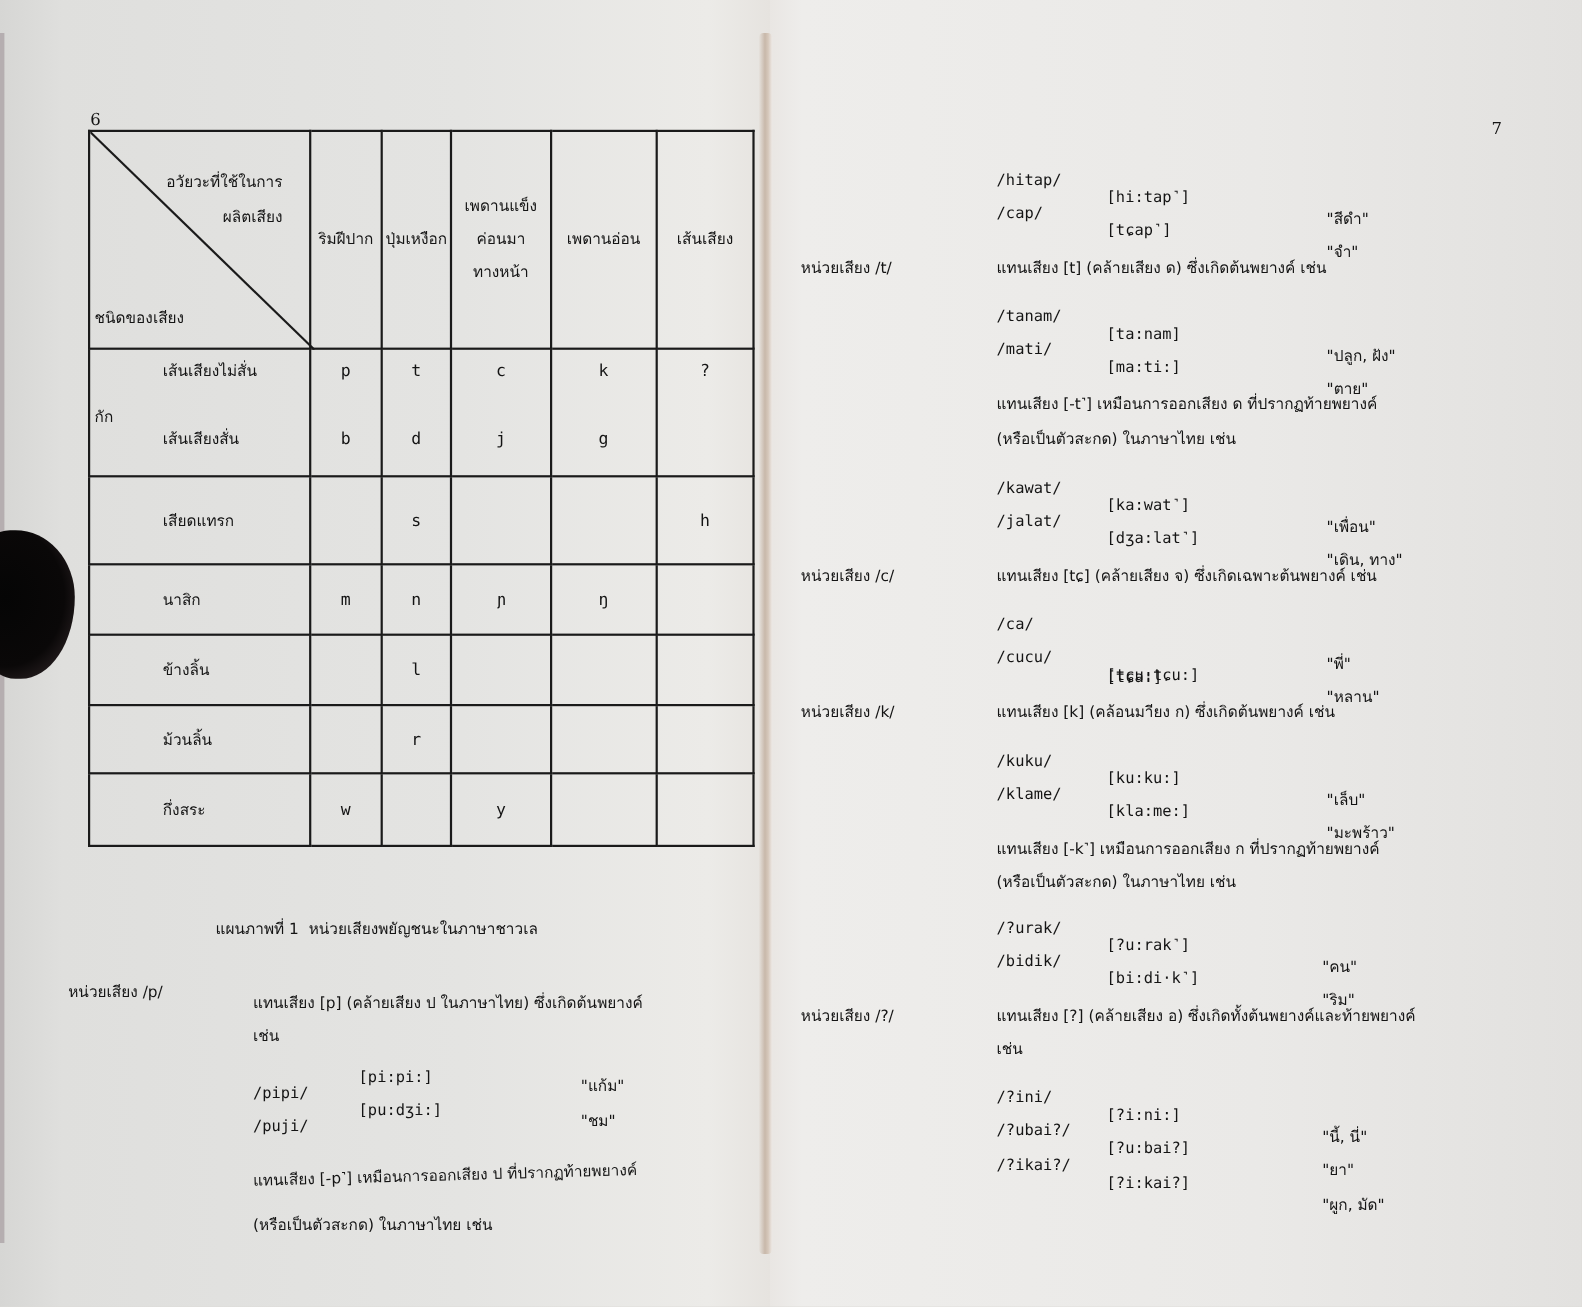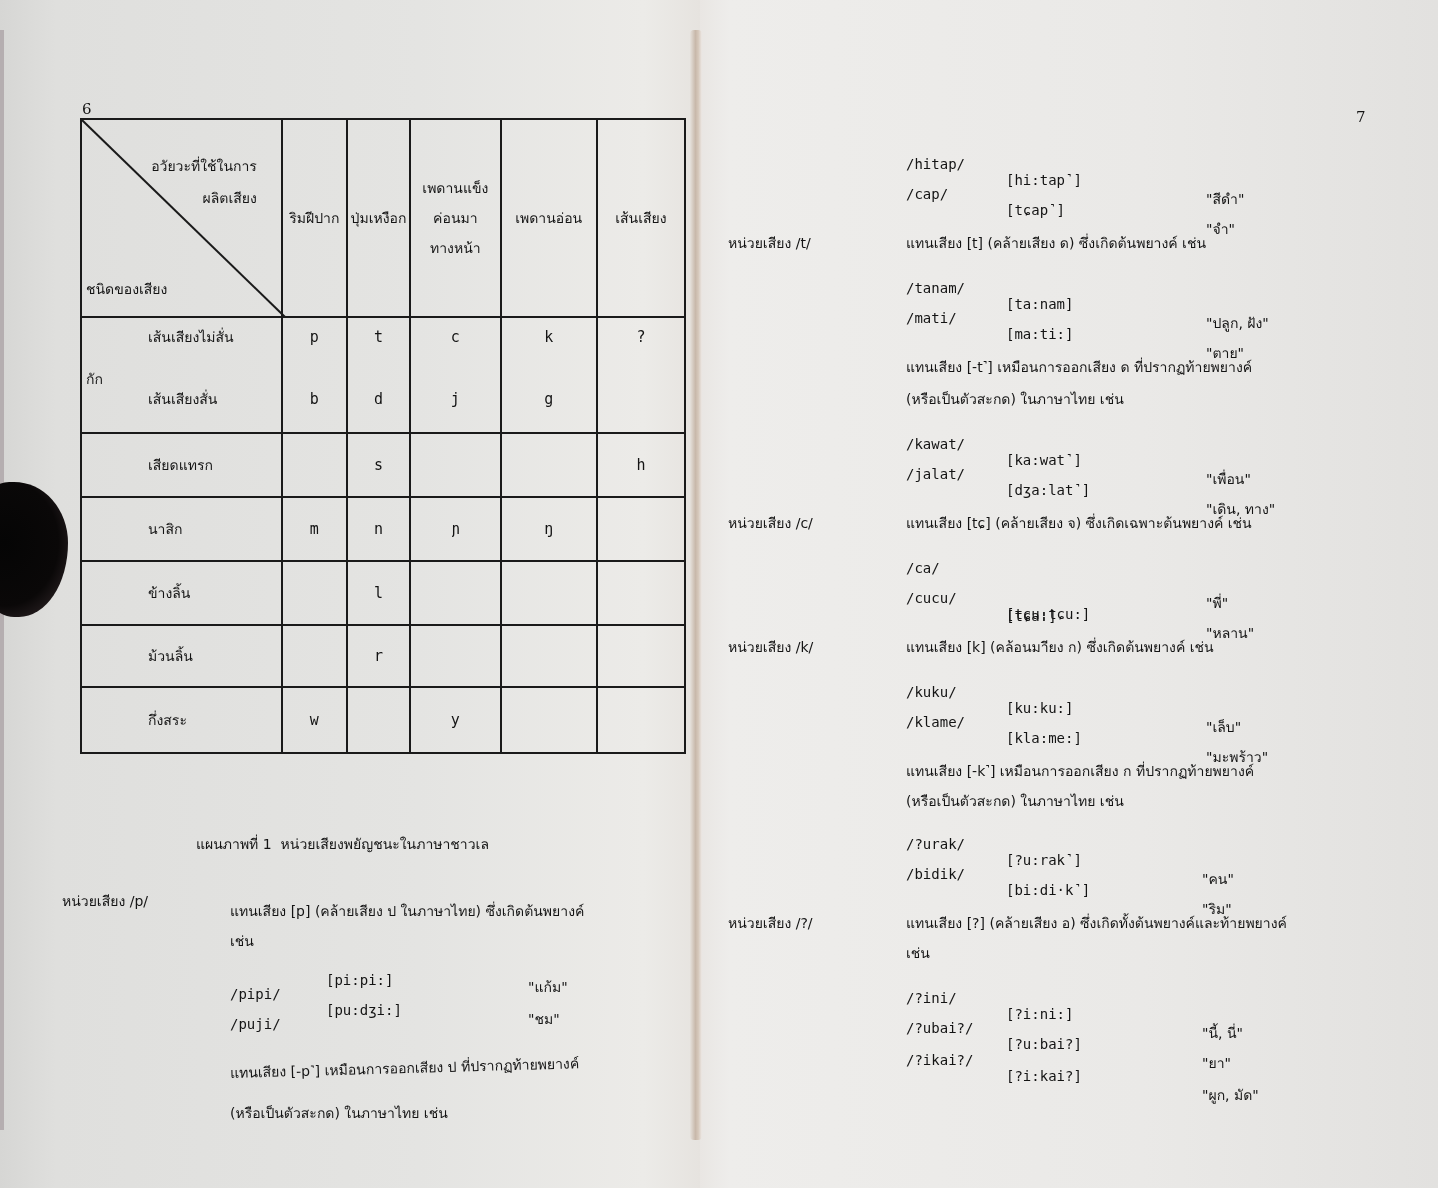--- a/index.html
+++ b/index.html
@@ -169,21 +169,21 @@
     <td class="two-sym sym">
           <span class="s1">k</span>
           <span class="s2">g</span>
         </td>
     <td class="two-sym sym">
           <span class="s1">?</span>
           <span class="s2"></span>
         </td>
   </tr>
 
-  <tr style="height:64px;">
+  <tr style="height:80px;">
     <td class="row-label thai">เสียดแทรก</td>
     <td class="sym"></td>
     <td class="sym">s</td>
     <td class="sym"></td>
     <td class="sym"></td>
     <td class="sym">h</td>
   </tr>
 
   <tr style="height:64px;">
     <td class="row-label thai">นาสิก</td>

